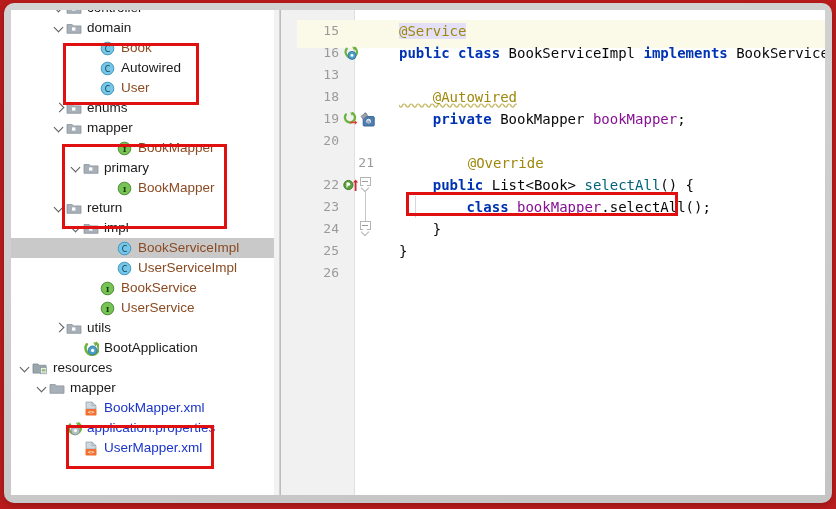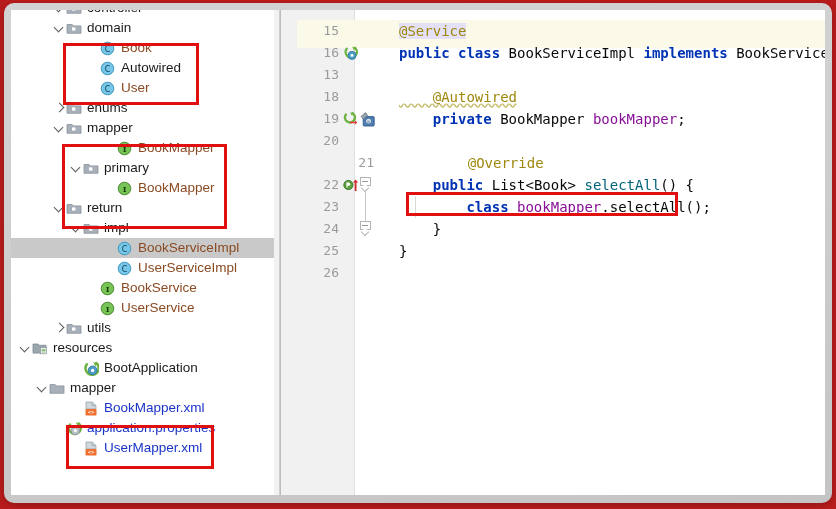--- a/index.html
+++ b/index.html
@@ -384,47 +384,47 @@
               <span class="chev right"></span>
               <span class="ico">
                 <svg width="16" height="14" viewBox="0 0 16 14">
                   <path d="M1 3.5h5.2l1.3 1.4H15v7.4H1z" fill="#a7b0b8" stroke="#8a949d" stroke-width="0.8"></path>
                   <rect x="6" y="6.4" width="3.4" height="3.2" fill="#ffffff"></rect>
                 </svg>
               </span>
               <span class="tree-label c-black">utils</span>
             </div>
             <div class="tree-row">
+              <span class="gap" style="width: 59px;"></span>
+              <span class="chev "></span>
+              <span class="ico">
+                <svg width="16" height="16" viewBox="0 0 16 16">
+                  <path d="M13.4 2.2a6.6 6.6 0 1 1-9.6 1.1" fill="none" stroke="#6db33f" stroke-width="2.6" stroke-linecap="round"></path>
+                  <path d="M10.2 1l3.4 1.3-1.1 3.4z" fill="#6db33f"></path>
+                  <circle cx="9.6" cy="9.4" r="4.4" fill="#4e9ec9" stroke="#2f7699" stroke-width="0.9"></circle>
+                  <circle cx="9.6" cy="9.4" r="1.6" fill="#ffffff"></circle>
+                </svg>
+              </span>
+              <span class="tree-label c-black">BootApplication</span>
+            </div>
+            <div class="tree-row">
               <span class="gap" style="width: 8px;"></span>
               <span class="chev down"></span>
               <span class="ico">
                 <svg width="16" height="14" viewBox="0 0 16 14">
                   <path d="M1 3h5l1.2 1.3H14v7.8H1z" fill="#9aa6ae" stroke="#7f8a93" stroke-width="0.8"></path>
                   <rect x="8.6" y="6.6" width="6" height="6.2" fill="#fff" stroke="#8a949d" stroke-width="0.7"></rect>
                   <g fill="#6aa84f">
                     <rect x="9.6" y="7.8" width="4" height="0.8"></rect>
                     <rect x="9.6" y="9.2" width="4" height="0.8"></rect>
                     <rect x="9.6" y="10.6" width="4" height="0.8"></rect>
                   </g>
                 </svg>
               </span>
               <span class="tree-label c-black">resources</span>
-            </div>
-            <div class="tree-row">
-              <span class="gap" style="width: 59px;"></span>
-              <span class="chev "></span>
-              <span class="ico">
-                <svg width="16" height="16" viewBox="0 0 16 16">
-                  <path d="M13.4 2.2a6.6 6.6 0 1 1-9.6 1.1" fill="none" stroke="#6db33f" stroke-width="2.6" stroke-linecap="round"></path>
-                  <path d="M10.2 1l3.4 1.3-1.1 3.4z" fill="#6db33f"></path>
-                  <circle cx="9.6" cy="9.4" r="4.4" fill="#4e9ec9" stroke="#2f7699" stroke-width="0.9"></circle>
-                  <circle cx="9.6" cy="9.4" r="1.6" fill="#ffffff"></circle>
-                </svg>
-              </span>
-              <span class="tree-label c-black">BootApplication</span>
             </div>
             <div class="tree-row">
               <span class="gap" style="width: 25px;"></span>
               <span class="chev down"></span>
               <span class="ico">
                 <svg width="16" height="14" viewBox="0 0 16 14">
                   <path d="M1 3.5h5.2l1.3 1.4H15v7.4H1z" fill="#a7b0b8" stroke="#8a949d" stroke-width="0.8"></path>
                 </svg>
               </span>
               <span class="tree-label c-black">mapper</span>

